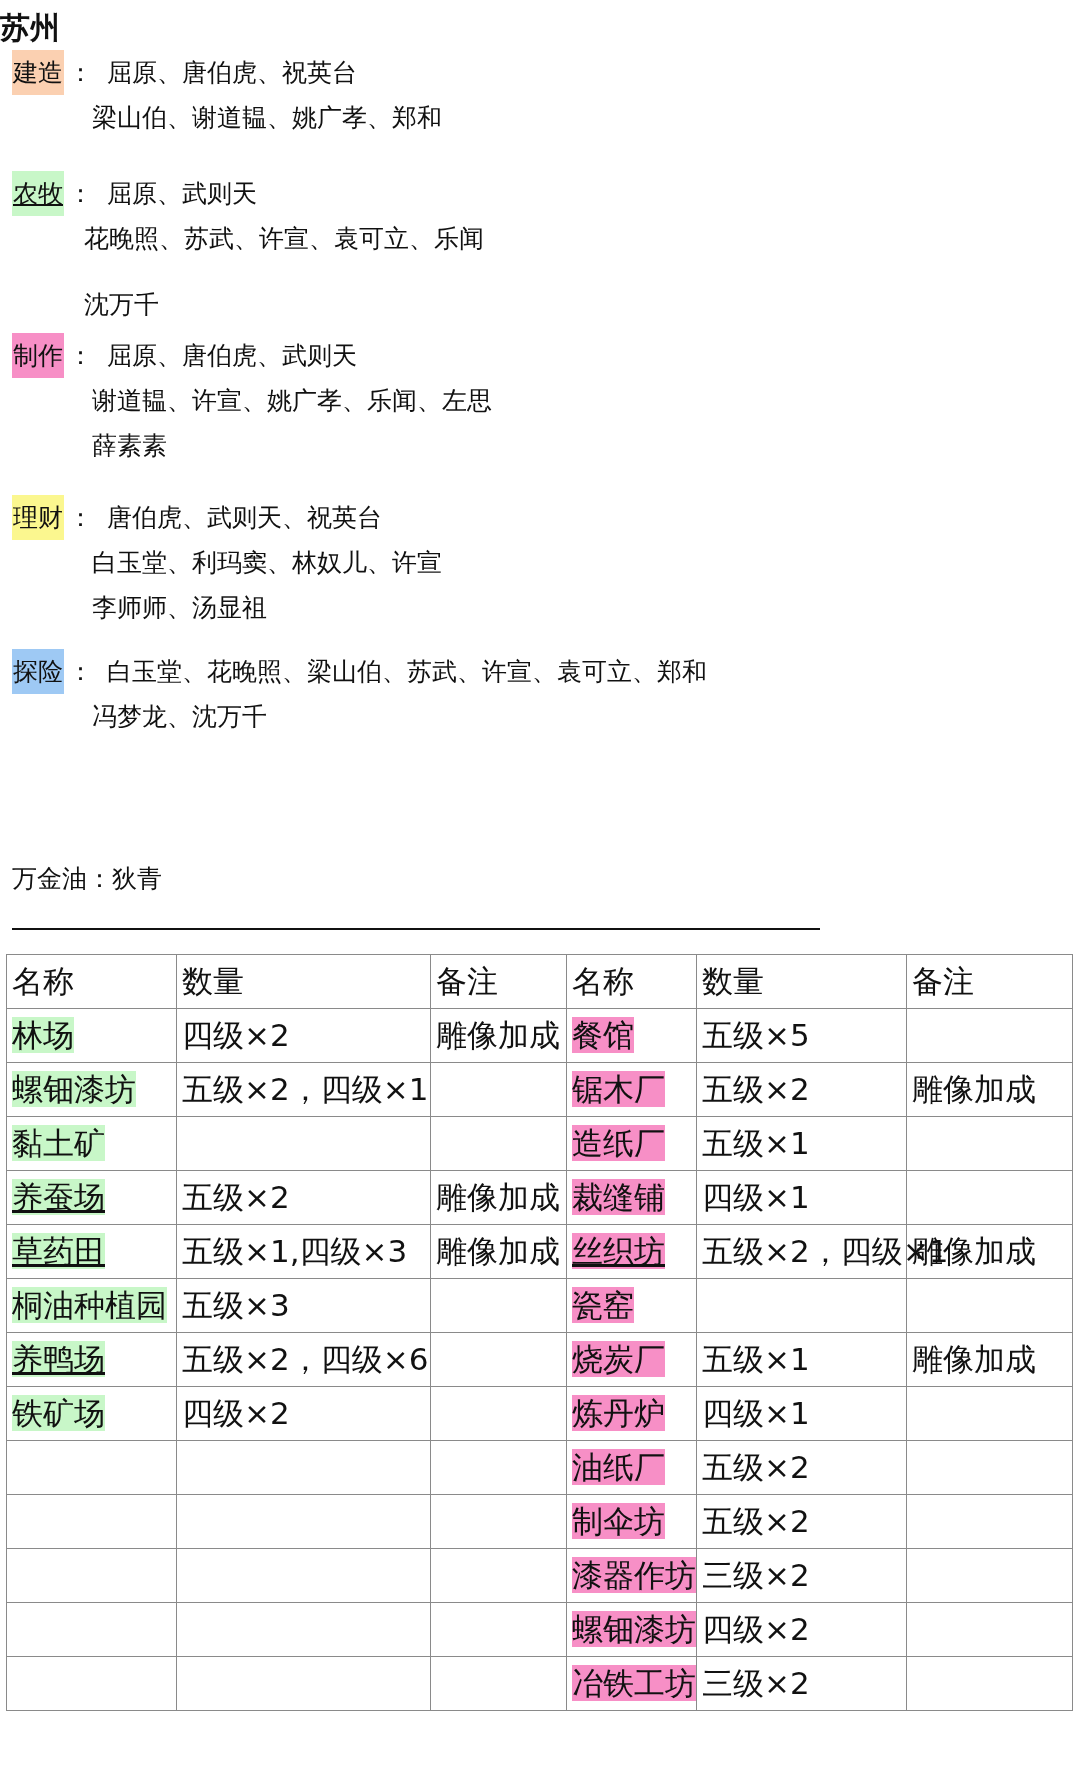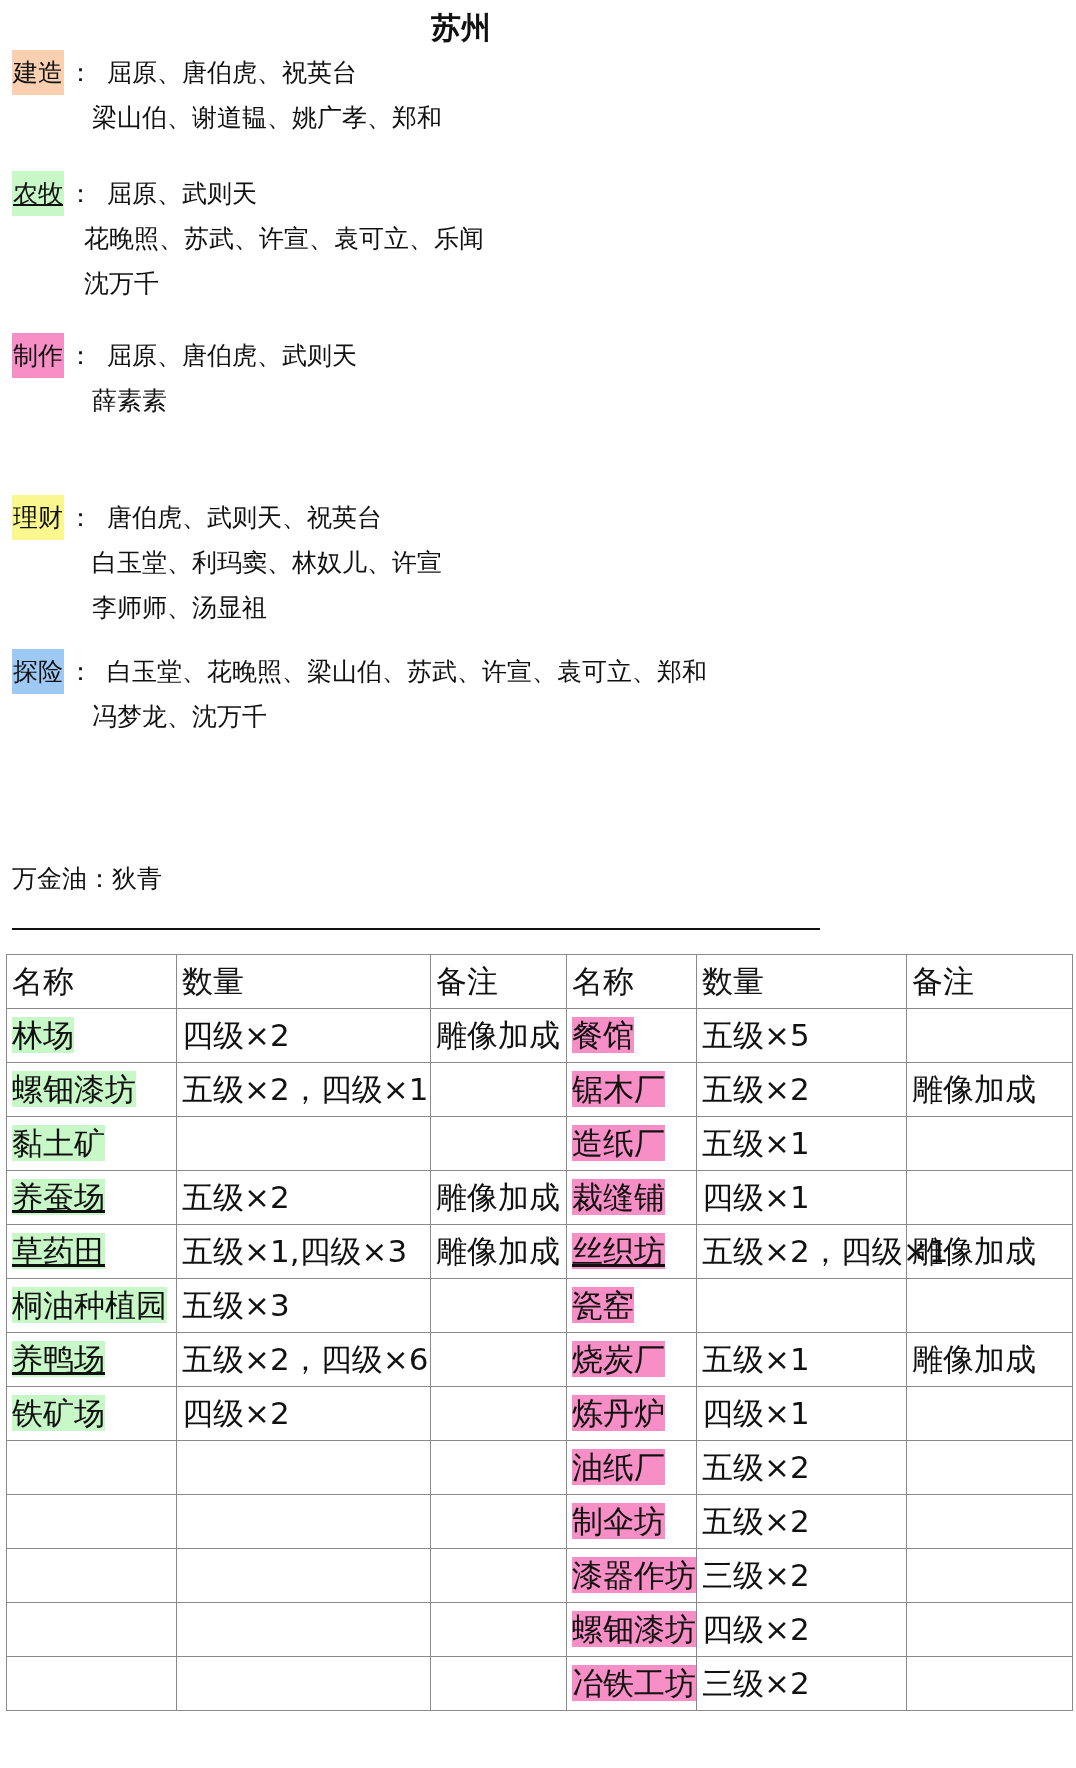--- a/index.html
+++ b/index.html
@@ -3,21 +3,21 @@
 <meta charset="utf-8">
 <style>
   html, body { margin: 0; padding: 0; background: #ffffff; }
   body {
     width: 1076px; height: 1768px; position: relative; overflow: hidden;
     font-family: "DejaVu Sans", "Liberation Sans", sans-serif;
     color: #111111;
   }
   .title {
     position: absolute; left: 0; width: 922px; top: 8px;
-    text-align: center; font-size: 30px; font-weight: bold; color: #111;
+    text-align: left; font-size: 30px; font-weight: bold; color: #111;
   }
   .section { position: absolute; left: 12px; font-size: 25px; line-height: 45px; }
   .row { display: flex; white-space: nowrap; }
   .label { padding: 0 1px; text-align: right; }
   .colon { margin: 0 14px 0 4px; }
   .indent { padding-left: 80px; }
   .hl-build { background: #fbd0b1; }
   .hl-farm { background: #c8f7c8; text-decoration: underline; }
   .hl-craft { background: #f78fc6; }
   .hl-fin { background: #fbf78f; }
@@ -54,31 +54,34 @@
 
 <div class="section" style="top:171px;">
   <div class="row">
     <span class="label hl-farm">农牧</span>
       <span class="colon">：</span>
       <span>屈原、武则天</span>
   </div>
   <div class="row" style="padding-left:72px;">
       <span>花晚照、苏武、许宣、袁可立、乐闻</span>
     </div>
-  <div class="row" style="padding-left:72px;">
+  <div class="row" style="padding-left:72px;margin-top:21px;">
       <span>沈万千</span>
     </div>
 </div>
 
 <div class="section" style="top:333px;">
   <div class="row">
     <span class="label hl-craft">制作</span>
       <span class="colon">：</span>
       <span>屈原、唐伯虎、武则天</span>
   </div>
+  <div class="row indent">
+      <span>谢道韫、许宣、姚广孝、乐闻、左思</span>
+    </div>
   <div class="row indent">
       <span>薛素素</span>
     </div>
 </div>
 
 <div class="section" style="top:495px;">
   <div class="row">
     <span class="label hl-fin">理财</span>
       <span class="colon">：</span>
       <span>唐伯虎、武则天、祝英台</span>

